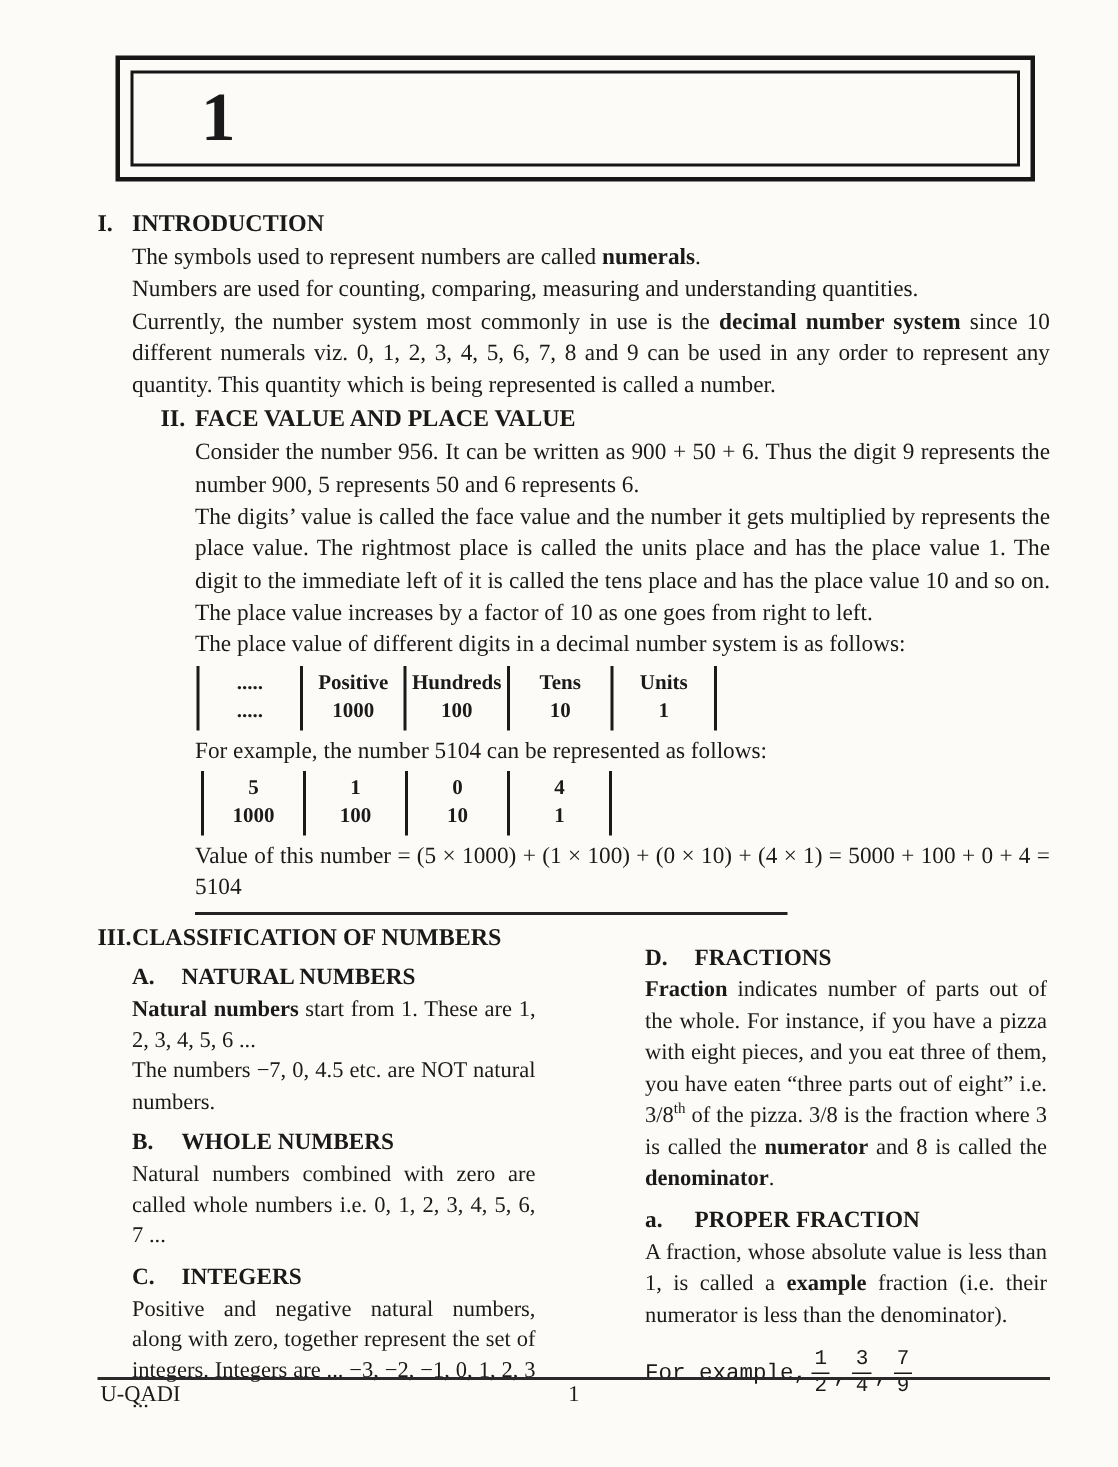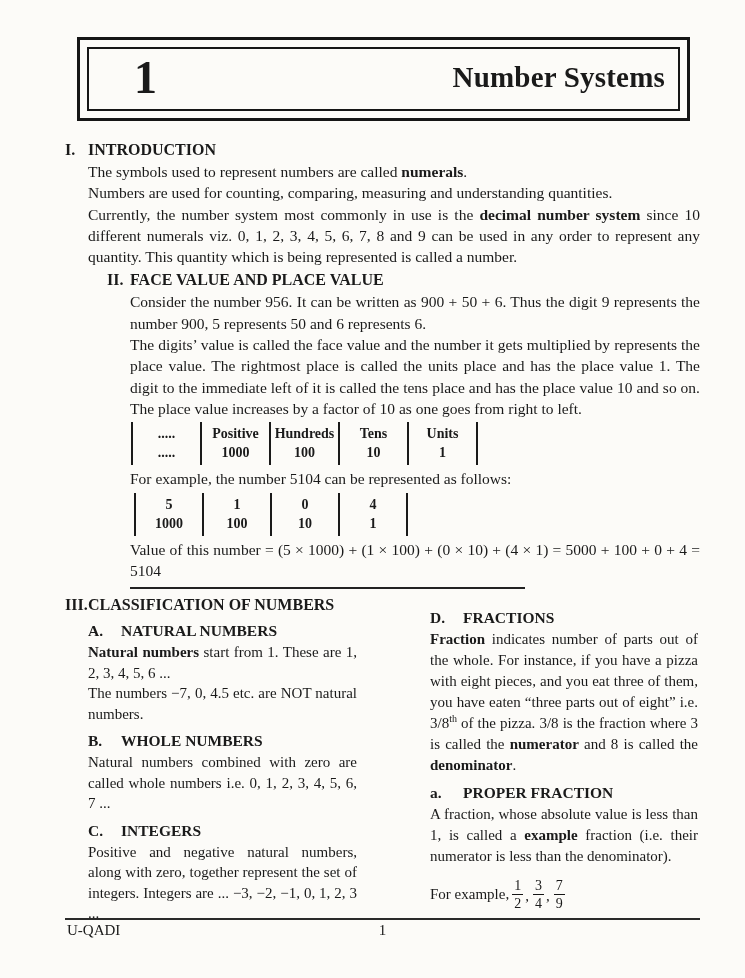--- a/index.html
+++ b/index.html
@@ -74,21 +74,21 @@
     line-height:19px; margin:7px 0 2px;
   }
   .c-right .sub-head.first { margin-top:0; }
   .sub-label { width:33px; flex:none; }
   .col-para { font-size:15px; line-height:20.5px; }
   .c-right .col-para { line-height:21px; }
 
   
   .frac-row {
     display:flex; align-items:center;
-    margin-top:11px; font-size:15px;
+    margin-top:11px; font-size:15px;font-family:Liberation Mono, monospace;
   }
   .frac {
     display:inline-flex; flex-direction:column; align-items:center;
     font-size:14px; font-weight:400; line-height:1.08;
     margin-left:3px;
   }
   .fnum { border-bottom:1.3px solid #161616; padding:0 2px 1px; }
   .fden { padding-top:1px; }
   .fsep { margin:4px 1px 0 2px; }
 
@@ -105,21 +105,20 @@
   .footer-page { position:absolute; left:0; right:0; text-align:center; }
 </style>
 </head>
 <body>
 
 <div class="page">
 
   <div class="chapter-box">
     <div class="chapter-box-inner">
       <span class="chapter-number">1</span>
-      <span class="chapter-title">Number Systems</span>
     </div>
   </div>
 
   <div class="content">
 
     <section class="sec">
       <div class="sec-head">
         <span class="sec-label">I.</span>
         <span class="sec-title">INTRODUCTION</span>
       </div>
@@ -131,20 +130,21 @@
     </section>
 
     <section class="sec sec2">
       <div class="sec-head">
         <span class="sec-label">II.</span>
         <span class="sec-title">FACE VALUE AND PLACE VALUE</span>
       </div>
       <div class="sec-body">
         <p class="para"><span>Consider the number 956. It can be written as 900 + 50 + 6. Thus the digit 9 represents the number 900, 5 represents 50 and 6 represents 6.</span></p>
         <p class="para"><span>The digits’ value is called the face value and the number it gets multiplied by represents the place value. The rightmost place is called the units place and has the place value 1. The digit to the immediate left of it is called the tens place and has the place value 10 and so on. The place value increases by a factor of 10 as one goes from right to left.</span></p>
+        <p class="para"><span>The place value of different digits in a decimal number system is as follows:</span></p>
 
         <div class="bar-table">
           <div class="bt-col">
             <div class="bt-cell">.....</div>
             <div class="bt-cell">.....</div>
           </div>
           <div class="bt-col">
             <div class="bt-cell">Positive</div>
             <div class="bt-cell">1000</div>
           </div>

